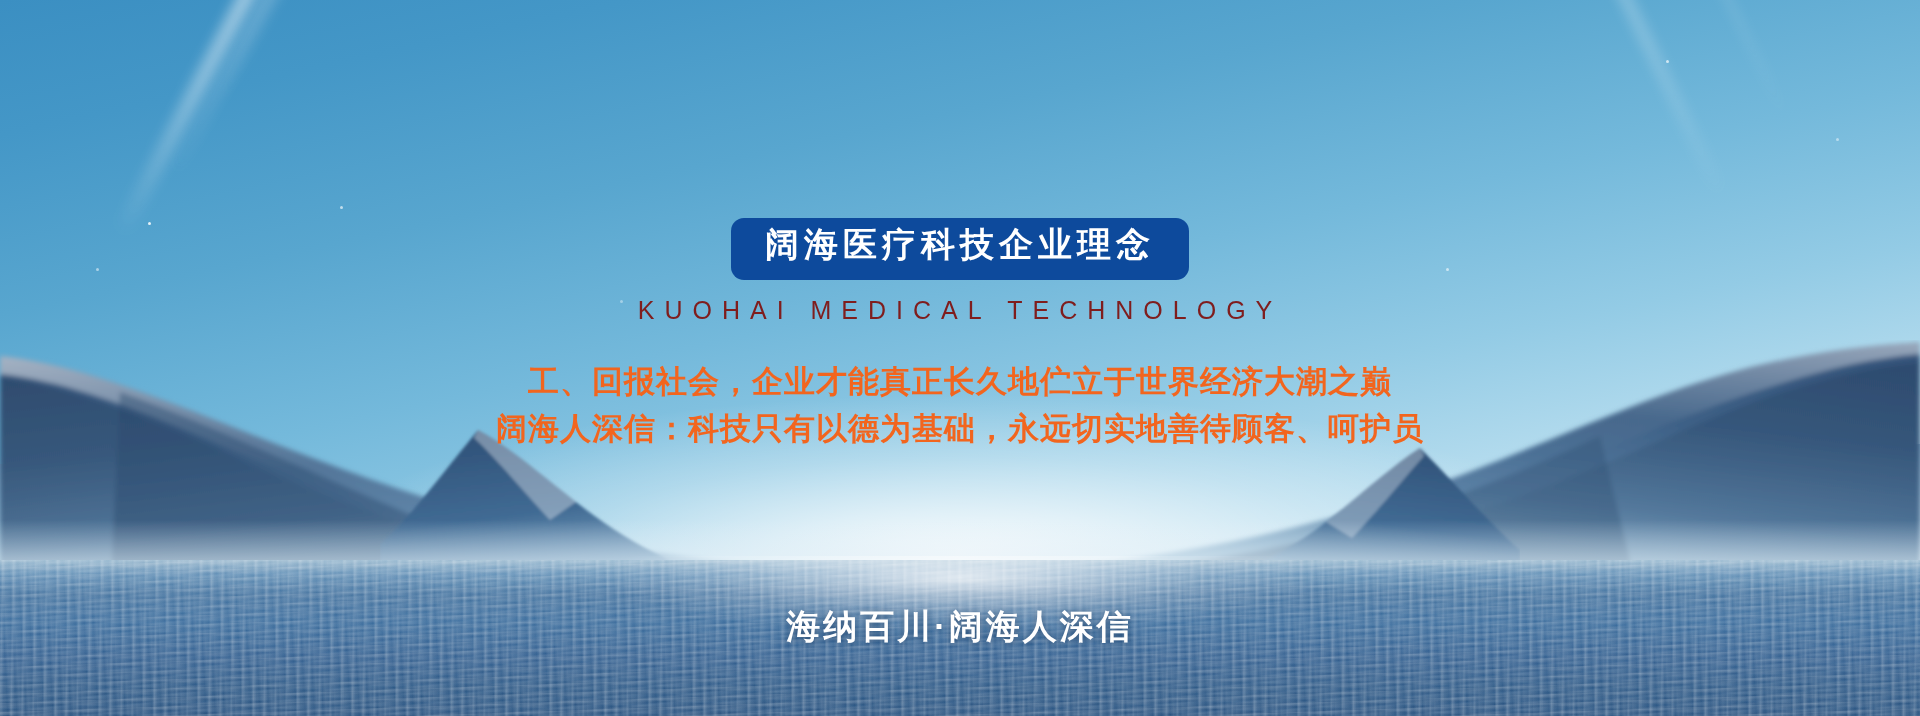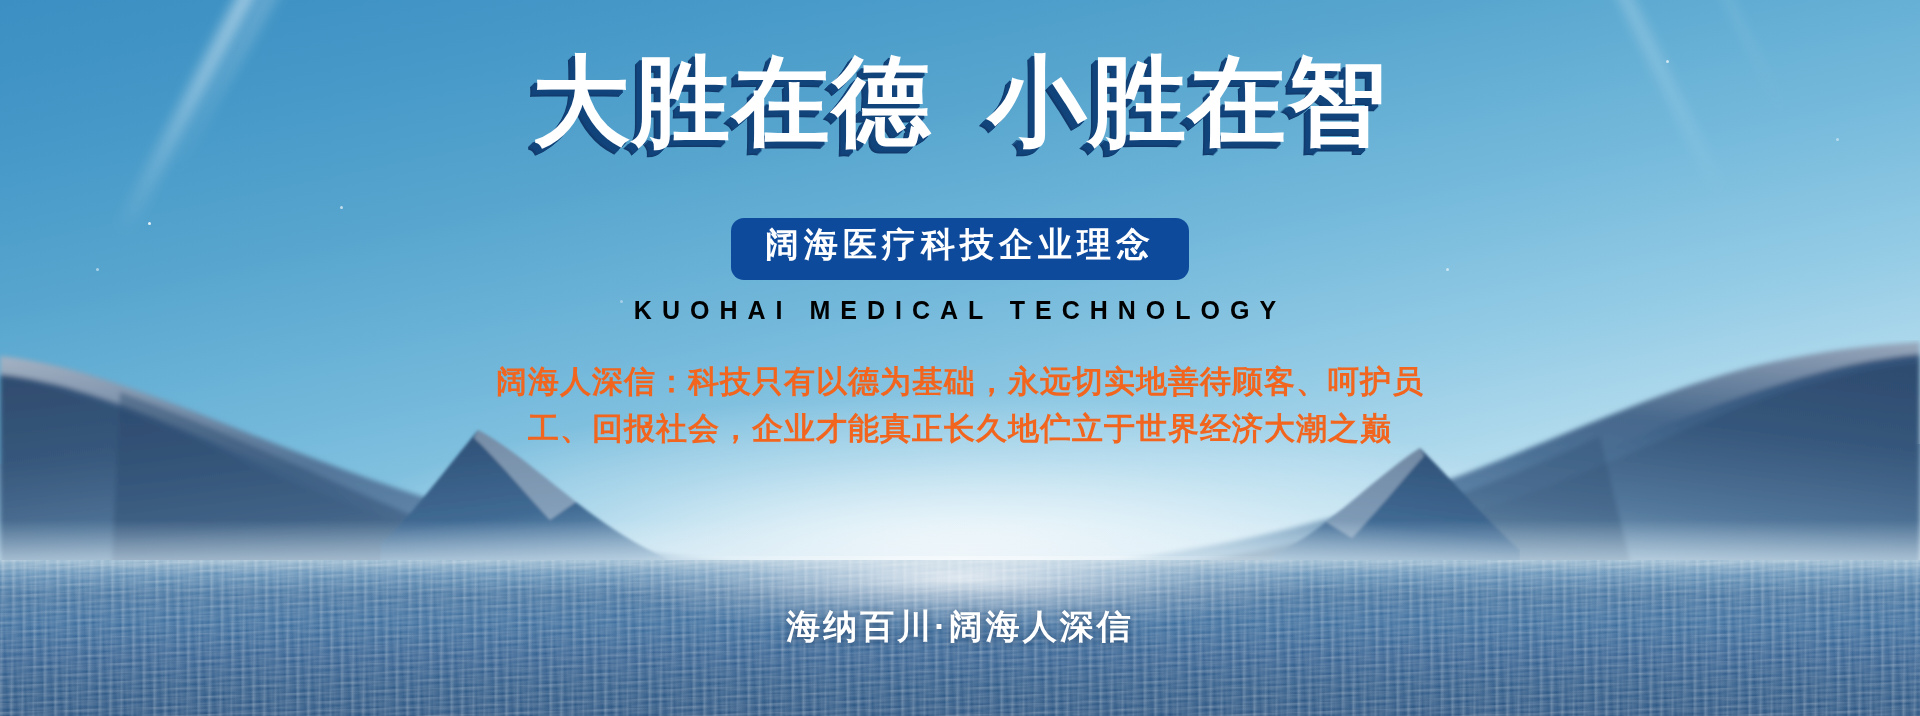--- a/index.html
+++ b/index.html
@@ -220,22 +220,22 @@
     white-space: nowrap;
     box-sizing: border-box;
     height: 62px;
   }
 
   .eng-sub {
     position: absolute;
     left: 0; right: 0;
     top: 296px;
     font-size: 25px;
-    font-weight: 700;
-    color: #000000;
+    font-weight: 400;
+    color: #7f1d1d;
     letter-spacing: 10px;
     white-space: nowrap;
   }
 
   .slogan {
     position: absolute;
     left: 50%;
     transform: translateX(-50%);
     top: 358px;
     width: 1060px;
@@ -410,31 +410,28 @@
     </svg>
   </div>
 
   <div class="horizon-haze"></div>
 
   <div class="sea"></div>
   <div class="sea-glitter"></div>
 
   <div class="content">
 
-    <div class="headline">
-      <span>大胜在德</span><span class="gap"></span><span>小胜在智</span>
-    </div>
 
     <div class="badge-wrap">
       <span class="badge">阔海医疗科技企业理念</span>
     </div>
 
     <div class="eng-sub">KUOHAI MEDICAL TECHNOLOGY</div>
 
     <div class="slogan">
+      <div>工、回报社会，企业才能真正长久地伫立于世界经济大潮之巅</div>
       <div>阔海人深信：科技只有以德为基础，永远切实地善待顾客、呵护员</div>
-      <div>工、回报社会，企业才能真正长久地伫立于世界经济大潮之巅</div>
     </div>
 
     <div class="footer-cn">海纳百川·阔海人深信</div>
 
   </div>
 </div>
 
 </body></html>

